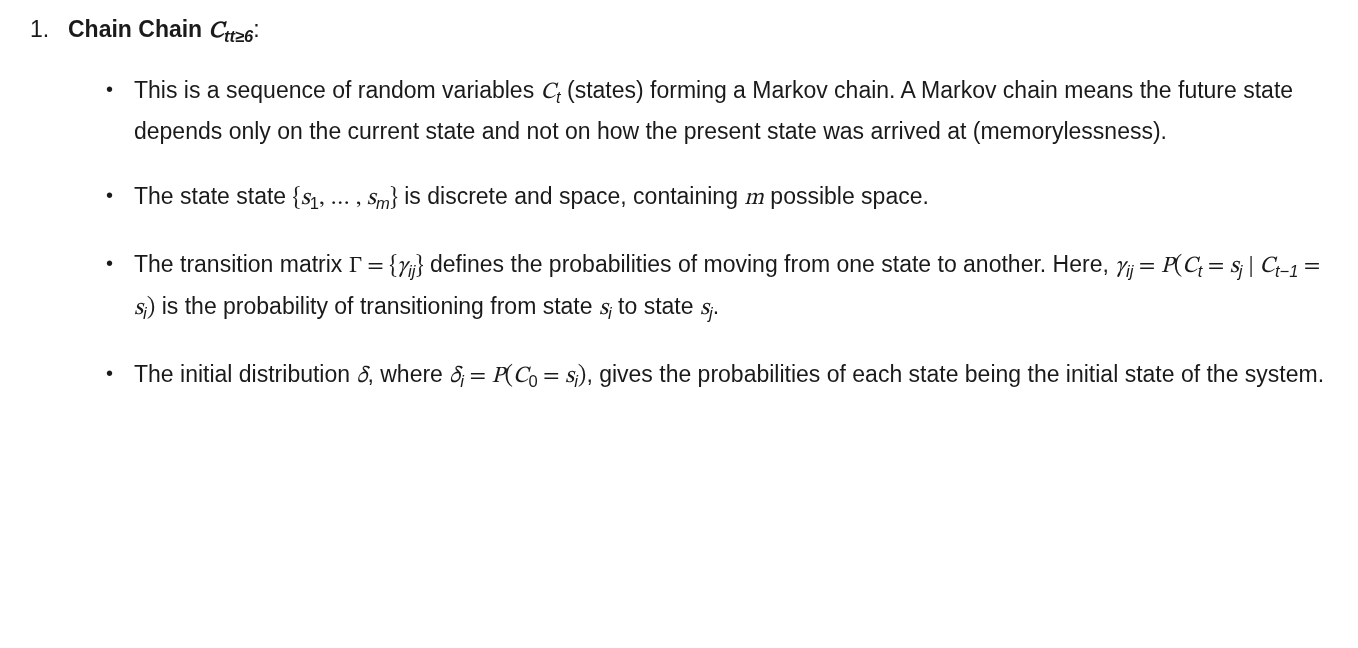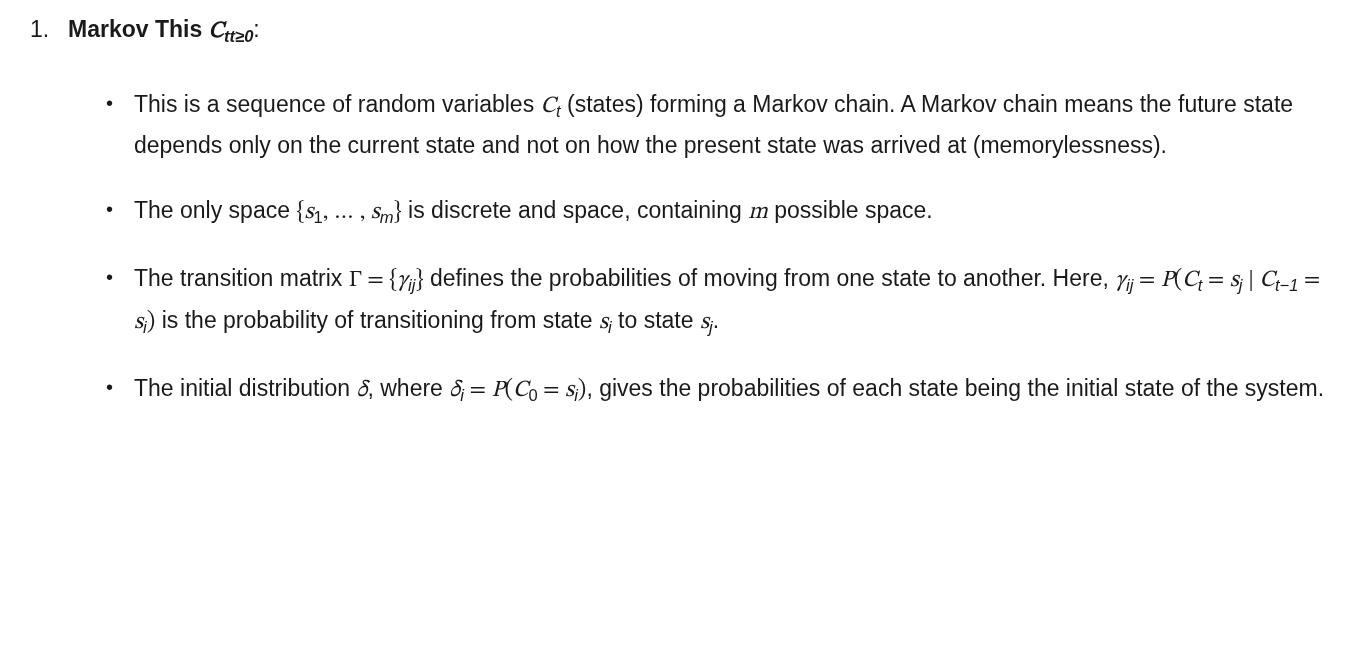--- a/index.html
+++ b/index.html
@@ -30,21 +30,21 @@
       content: counter(olcounter) ".";
       position: absolute;
       left: 0;
       font-weight: 400;
     }
     .list-heading {
       font-weight: 700;
     }
     .sub-list {
       list-style: none;
-      margin-top: 34px;
+      margin-top: 20px;
       padding-left: 38px;
     }
     .sub-item {
       position: relative;
       padding-left: 28px;
       margin-bottom: 26px;
     }
     .sub-item::before {
       content: "•";
       position: absolute;
@@ -79,31 +79,31 @@
       font-style: normal;
       font-size: 1.04em;
     }
   </style>
 </head>
 <body>
 
 <ol class="ordered-list">
   <li class="ordered-item">
     <span class="list-heading">
-      <span>Markov This</span>
-      <span class="math">C</span><span class="sub">tt≥0</span></span><span>:</span>
+      <span>Chain Chain</span>
+      <span class="math">C</span><span class="sub">tt≥6</span></span><span>:</span>
 
     <ul class="sub-list">
 
       <li class="sub-item">
         <span>This is a sequence of random variables </span><span class="math">C</span><span class="sub">t</span><span> (states) forming a Markov chain. A Markov chain means the future state depends only on the current state and not on how the present state was arrived at (memorylessness).</span>
       </li>
 
       <li class="sub-item">
-        <span>The only space </span><span class="math brace">{</span><span class="math">s</span><span class="subn">1</span><span class="math math-rm">, … , </span><span class="math">s</span><span class="sub">m</span><span class="math brace">}</span><span> is discrete and space, containing </span><span class="math">m</span><span> possible space.</span>
+        <span>The state state </span><span class="math brace">{</span><span class="math">s</span><span class="subn">1</span><span class="math math-rm">, … , </span><span class="math">s</span><span class="sub">m</span><span class="math brace">}</span><span> is discrete and space, containing </span><span class="math">m</span><span> possible space.</span>
       </li>
 
       <li class="sub-item">
         <span>The transition matrix </span><span class="math math-rm">Γ</span><span class="math math-rm"> = </span><span class="math brace">{</span><span class="math">γ</span><span class="sub">ij</span><span class="math brace">}</span><span> defines the probabilities of moving from one state to another. Here, </span><span class="math">γ</span><span class="sub">ij</span><span class="math math-rm"> = </span><span class="math">P</span><span class="math paren">(</span><span class="math">C</span><span class="sub">t</span><span class="math math-rm"> = </span><span class="math">s</span><span class="sub">j</span><span class="math math-rm"> | </span><span class="math">C</span><span class="sub">t−1</span><span class="math math-rm"> = </span><span class="math">s</span><span class="sub">i</span><span class="math paren">)</span><span> is the probability of transitioning from state </span><span class="math">s</span><span class="sub">i</span><span> to state </span><span class="math">s</span><span class="sub">j</span><span>.</span>
       </li>
 
       <li class="sub-item">
         <span>The initial distribution </span><span class="math">δ</span><span>, where </span><span class="math">δ</span><span class="sub">i</span><span class="math math-rm"> = </span><span class="math">P</span><span class="math paren">(</span><span class="math">C</span><span class="subn">0</span><span class="math math-rm"> = </span><span class="math">s</span><span class="sub">i</span><span class="math paren">)</span><span>, gives the probabilities of each state being the initial state of the system.</span>
       </li>
 

